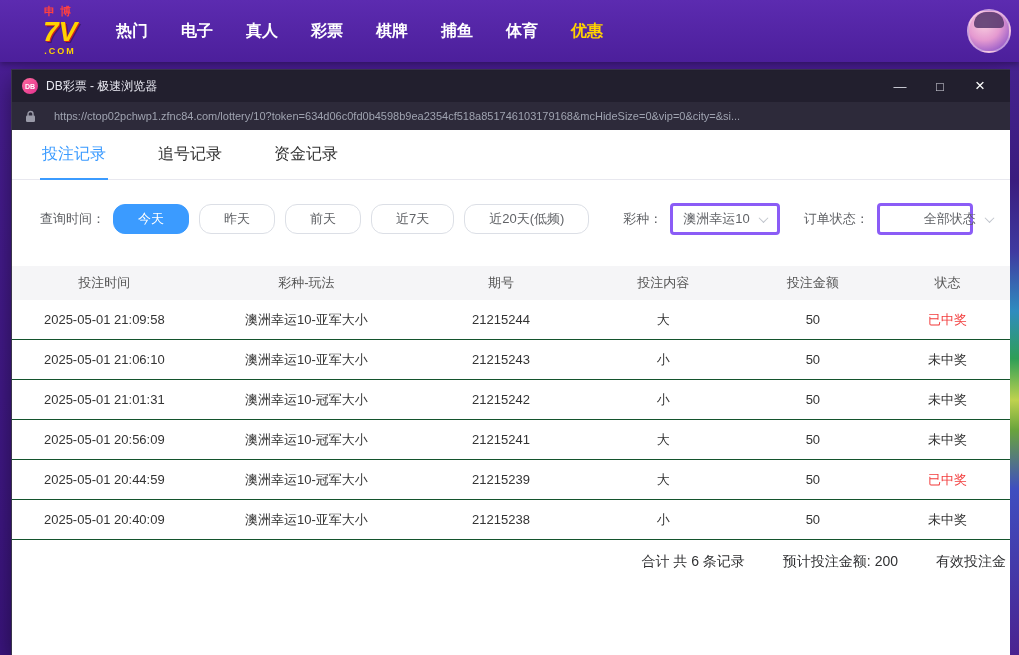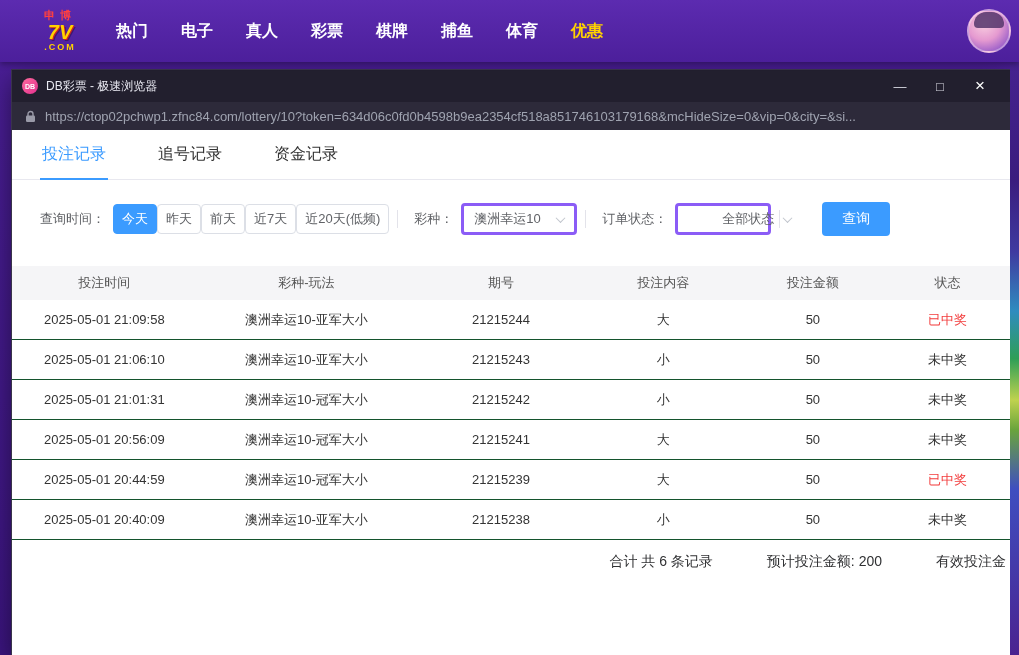--- a/index.html
+++ b/index.html
@@ -13,21 +13,21 @@
 
   
   .topbar {
     position:absolute; top:0; left:0; width:100%; height:62px;
     background: linear-gradient(180deg,#5c2bb0,#4c1f9b);
     display:flex; align-items:center; z-index:6;
     box-shadow: 0 2px 6px rgba(0,0,0,.35);
   }
   .logo { width:72px; margin-left:24px; text-align:center; line-height:1.05; cursor:pointer; }
   .logo-top { display:block; color:#ff4040; font-size:11px; font-weight:bold; letter-spacing:5px;font-family:Liberation Serif, serif; }
-  .logo-main { display:block; color:#ffd200; font-size:20px; font-weight:900; font-style:italic; text-shadow:1px 1px 0 #c22, 2px 2px 0 rgba(0,0,0,.3); }
+  .logo-main { display:block; color:#ffd200; font-size:28px; font-weight:900; font-style:italic; text-shadow:1px 1px 0 #c22, 2px 2px 0 rgba(0,0,0,.3); }
   .logo-bottom { display:block; color:#ffd200; font-size:9px; font-weight:bold; letter-spacing:2px; }
   .nav { display:flex; margin-left:18px; gap:29px; }
   .nav-item {
     background:none; border:none; color:#fff; font-size:16px; font-weight:bold;
     font-family:inherit; padding:6px 2px; cursor:pointer;
   }
   .nav-item.highlight { color:#ffd200; }
   .avatar {
     position:absolute; right:8px; top:9px; width:44px; height:44px; border-radius:50%;
     background: radial-gradient(circle at 38% 32%, #f9cfe0 0%, #e59ad0 45%, #9a5ec9 80%, #6a3aa8 100%);
@@ -52,39 +52,39 @@
     display:flex; align-items:center; justify-content:center;
   }
   .window-title { color:#e9e9f2; font-size:12px; margin-left:8px; }
   .win-controls { margin-left:auto; display:flex; }
   .win-btn {
     width:40px; height:32px; background:none; border:none; color:#d9d9e2;
     font-size:13px; font-family:inherit; display:flex; align-items:center; justify-content:center; cursor:pointer;
   }
   .win-btn.close { font-size:17px; color:#fff; }
   .urlbar { flex:0 0 28px; background:#2d2a3a; display:flex; align-items:center; padding:0 13px; cursor:text; }
-  .url-text { color:#9fa3b0; font-size:13px; margin-left:9px; white-space:nowrap; overflow:hidden; text-overflow:ellipsis; flex:1; }
+  .url-text { color:#9fa3b0; font-size:11px; margin-left:18px; white-space:nowrap; overflow:hidden; text-overflow:ellipsis; flex:1; }
 
   
   .content { flex:1; background:#fff; overflow:hidden; }
 
   .tabs { display:flex; padding-left:28px; border-bottom:1px solid #e8e8ef; height:50px; }
   .tab {
     background:none; border:none; font-family:inherit;
     font-size:16px; color:#333; margin-right:48px; height:50px; line-height:48px;
     cursor:pointer; border-bottom:2px solid transparent; padding:0 2px;
   }
   .tab.active { color:#3b9bff; border-bottom-color:#3b9bff; }
 
   .filters { display:flex; align-items:center; padding-left:28px; margin-top:22px; height:34px; font-size:13px; color:#606266; }
   .flabel { margin-right:8px; white-space:nowrap; }
   .fgroup { display:flex; align-items:center; }
   .fbtn {
-    height:30px; padding:0 8px; border:1px solid #dcdfe6; background:#fff;
-    border-radius:4px; font-size:13px; color:#606266;
+    height:30px; padding:0 24px; border:1px solid #dcdfe6; background:#fff;
+    border-radius:12px; margin-right:10px; font-size:13px; color:#606266;
     font-family:inherit; cursor:pointer; white-space:nowrap;
   }
   .fbtn.active { background:#3b9bff; border-color:#3b9bff; color:#fff; }
   .divider { width:1px; height:18px; background:#e3e3ea; margin:0 16px 0 8px; }
   .select {
     height:32px; border:3px solid #8b5cf6; border-radius:4px; background:#fff;
     display:flex; align-items:center; justify-content:space-between;
     padding:0 10px; color:#606266; cursor:pointer; white-space:nowrap;
   }
   .select.lottery { width:116px; }
@@ -106,21 +106,21 @@
   .t-head div:nth-of-type(2), .t-row .t-cell:nth-child(2) { width:22%; }
   .t-head div:nth-of-type(3), .t-row .t-cell:nth-child(3) { width:17%; }
   .t-head div:nth-of-type(4), .t-row .t-cell:nth-child(4) { width:15.5%; }
   .t-head div:nth-of-type(5), .t-row .t-cell:nth-child(5) { width:14.5%; }
   .t-head div:nth-of-type(6), .t-row .t-cell:nth-child(6) { width:12.5%; }
   .t-cell.status { color:#333; }
   .t-cell.status.win { color:#f23c3c; }
 
   .t-footer {
     display:flex; justify-content:flex-end; align-items:center;
-    height:44px; font-size:14px; color:#303133; gap:54px; padding-right:4px; white-space:nowrap;
+    height:44px; font-size:14px; color:#303133; gap:38px; padding-right:4px; white-space:nowrap;
   }
 
   
   .bg-right {
     position:absolute; right:0; top:62px; width:9px; height:593px;
     background: linear-gradient(180deg,
       #45228f 0%, #3a1c7e 20%, #3f3aa0 32%, #2f8cbf 42%,
       #2e9e57 50%, #bfd24e 57%, #6aa43c 62%, #3f4ec0 72%, #4a2390 100%);
   }
 </style>

